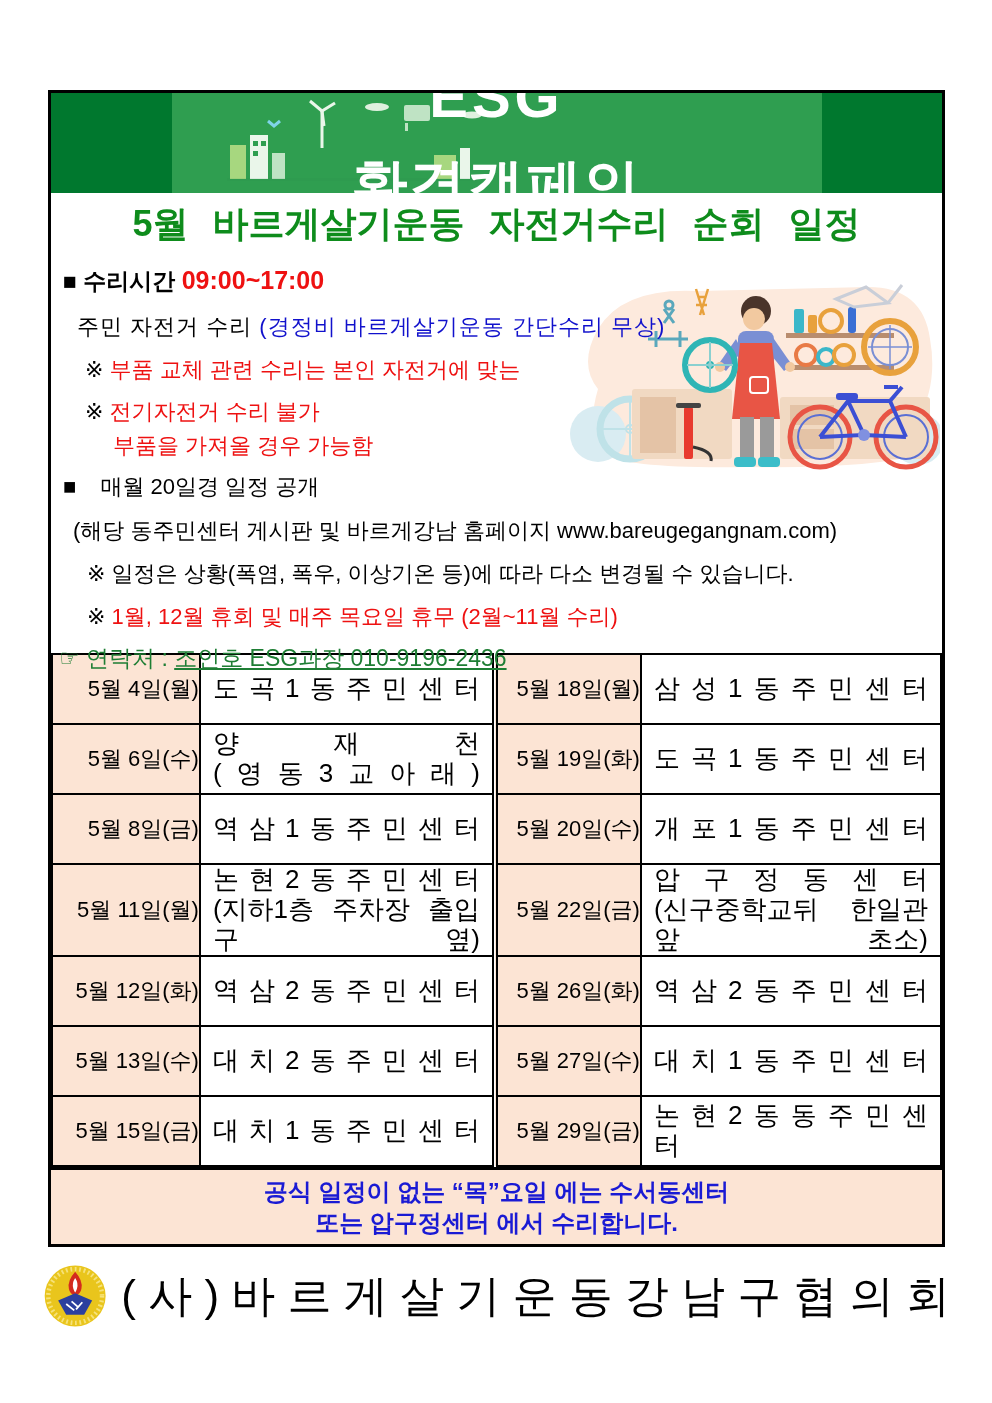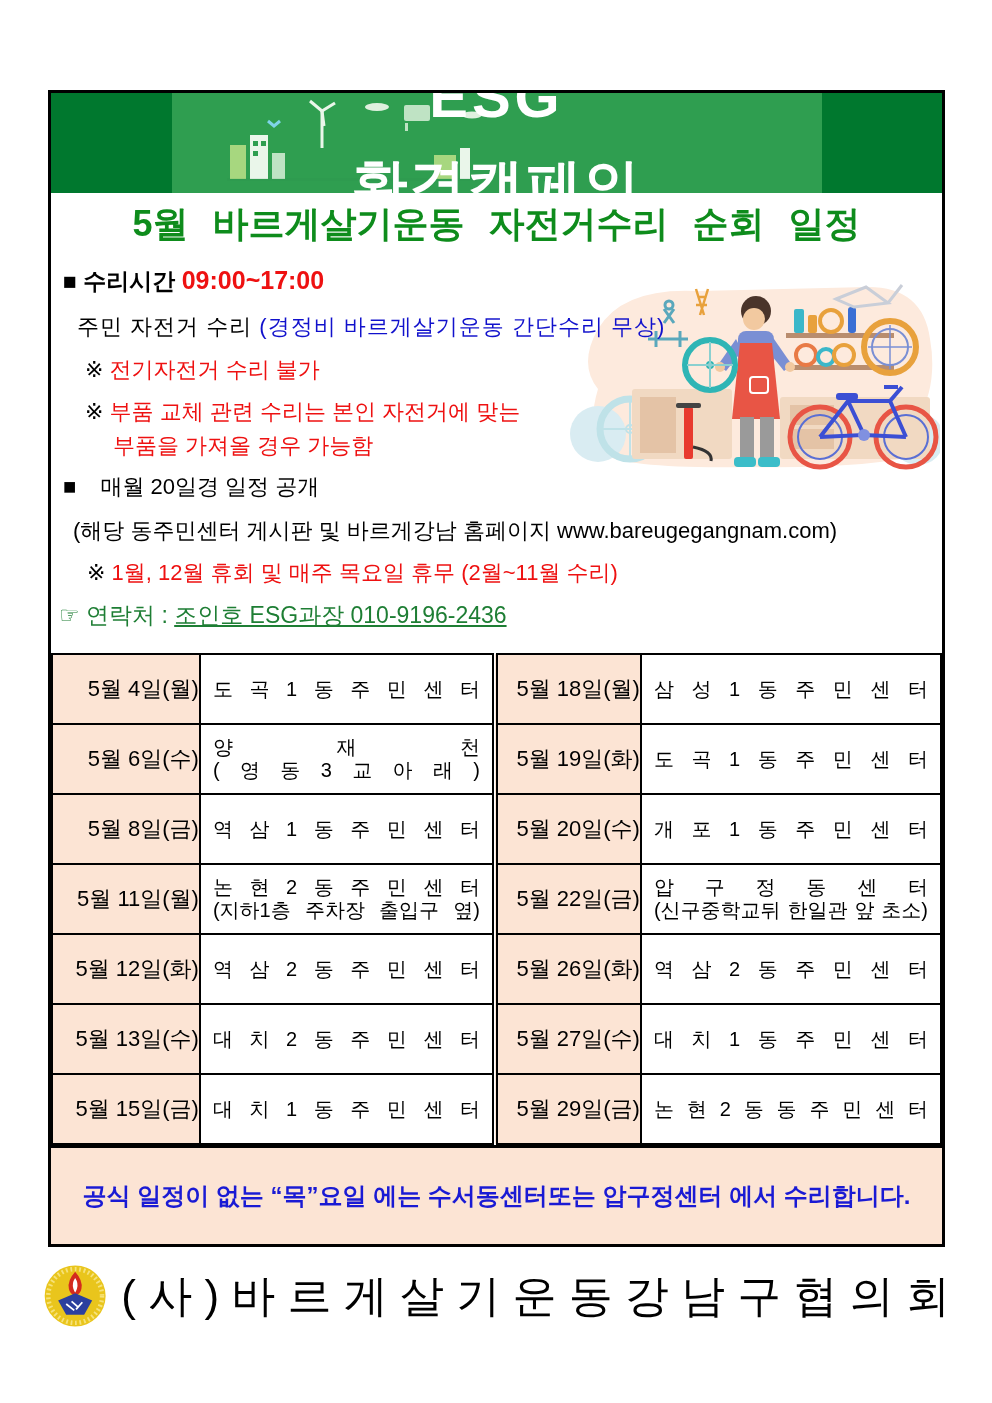--- a/index.html
+++ b/index.html
@@ -42,29 +42,29 @@
   .l-contact { padding:14px 0 0 8px; color:#1e7e34; font-size:23px; }
   .l-contact .uline { text-decoration:underline; }
 
   
   table.sched { width:100%; border-collapse:collapse; flex:0 0 auto; }
   table.sched td, table.sched th { border:2px solid #000; vertical-align:middle; }
   table.sched tr.hdr th { height:44px; background:#cfeeda; font-size:23px; font-weight:normal;
                           text-align:center; border-bottom:4px dashed #000; }
   table.sched tr.row td { height:70px; }
   td.date { background:#fce4d4; text-align:right; font-size:22px; white-space:nowrap; }
-  td.loc  { background:#fff; font-size:20px; padding:0 12px; }
+  td.loc  { background:#fff; font-size:26px; padding:0 12px; }
   .jline  { text-align:justify; text-align-last:justify; line-height:1.15; }
   td.mid, th.mid { border-left:6px double #000 !important; }
   col.c-date-l { width:148px; } col.c-loc-l { width:296px; }
   col.c-date-r { width:146px; } col.c-loc-r { width:301px; }
 
   
   .note { flex:1 1 auto; background:#fce4d4; border-top:3px solid #000;
-          display:flex; flex-direction:row; justify-content:center; align-items:center;
+          display:flex; flex-direction:column; justify-content:center; align-items:center;
           color:#1a1ad4; font-weight:bold; font-size:24px; line-height:1.3; }
 
   
   .footer { position:absolute; left:42px; top:1254px; width:908px; height:84px;
             display:flex; align-items:center; gap:13px; }
   .org-text { flex:1; font-size:44px; color:#000; white-space:nowrap;
               text-align:justify; text-align-last:justify; }
 </style>
 </head>
 <body>
@@ -219,38 +219,42 @@
         <span class="time-val">09:00~17:00</span>
       </div>
 
       <div class="iline l-res">
         <span>주민 자전거 수리 </span>
         <span class="blue">(경정비 바르게살기운동 간단수리 무상)</span>
       </div>
 
       <div class="iline l-note">
         <span>※</span>
-        <span class="red">전기자전거 수리 불가</span>
+        <span class="red">부품 교체 관련 수리는 본인 자전거에 맞는</span>
       </div>
 
       <div class="iline l-note">
         <span>※</span>
-        <span class="red">부품 교체 관련 수리는 본인 자전거에 맞는</span>
+        <span class="red">전기자전거 수리 불가</span>
       </div>
       <div class="iline l-note2b">
         <span>부품을 가져올 경우 가능함</span>
       </div>
 
       <div class="iline l-month">
         <span>■</span>
         <span class="txt">매월 20일경 일정 공개</span>
       </div>
 
       <div class="iline l-sub">(해당 동주민센터 게시판 및 바르게강남 홈페이지 www.bareugegangnam.com)</div>
 
+      <div class="iline l-weather">
+        <span>※</span>
+        <span>일정은 상황(폭염, 폭우, 이상기온 등)에 따라 다소 변경될 수 있습니다.</span>
+      </div>
 
       <div class="iline l-closed">
         <span>※</span>
         <span class="red">1월, 12월 휴회 및 매주 목요일 휴무 (2월~11월 수리)</span>
       </div>
 
       <div class="iline l-contact">
         <span>☞</span>
         <span>연락처 : </span>
         <span class="uline">조인호 ESG과장 010-9196-2436</span>

